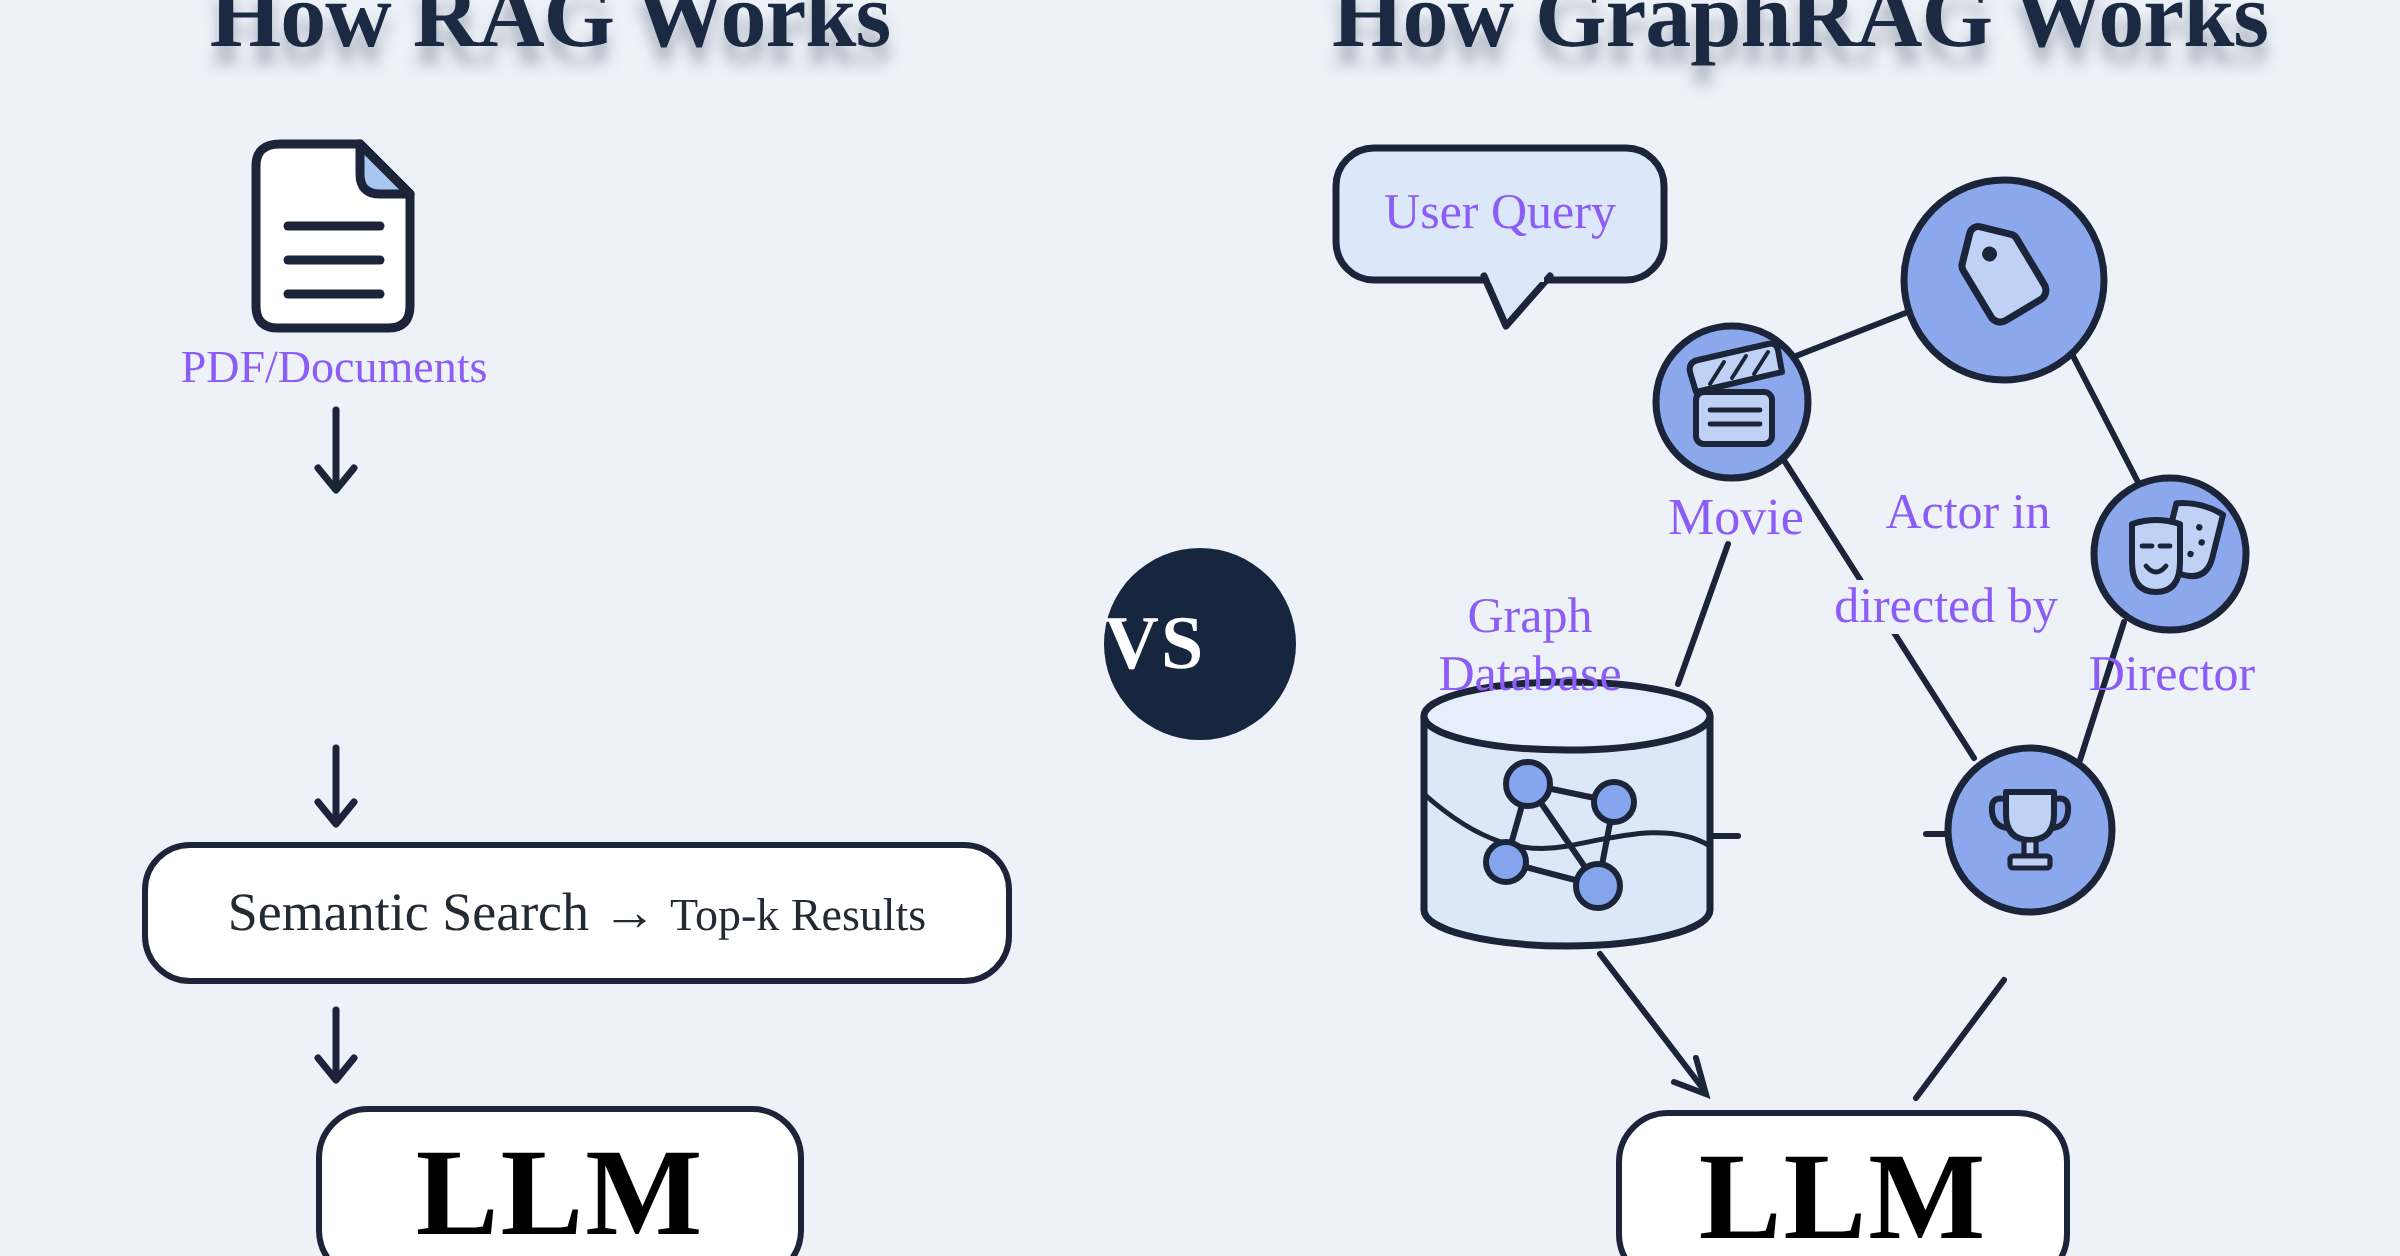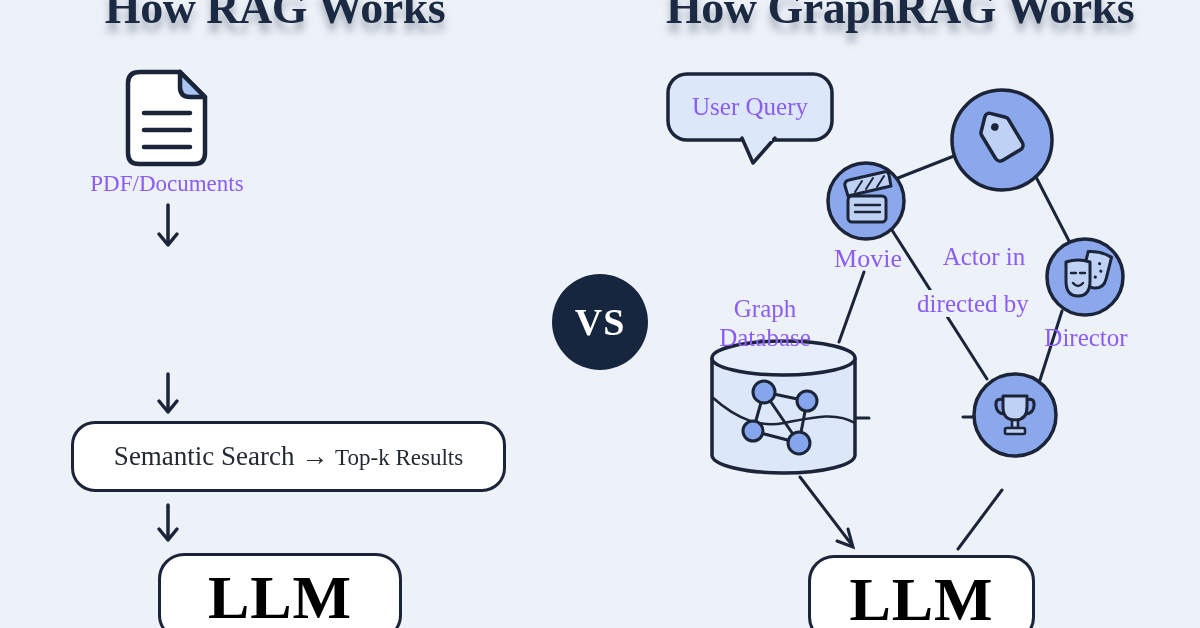--- a/index.html
+++ b/index.html
@@ -23,21 +23,21 @@
   }
   .flow-box .line{font-size:27px;line-height:34px;color:#242a33;white-space:nowrap;}
   .paren,.suffix{font-size:23px;}
   .llm-box{
     background:#ffffff;border:3.5px solid #1b2438;border-radius:26px;
     display:flex;align-items:center;justify-content:center;box-sizing:border-box;
   }
   .llm-text{font-size:62px;font-weight:800;color:#000000;letter-spacing:1px;}
   .vs-circle{
     width:96px;height:96px;border-radius:50%;background:#17263f;
-    display:flex;align-items:center;justify-content:center;
+    display:flex;align-items:center;
   }
   .vs-text{color:#ffffff;font-size:38px;font-weight:800;letter-spacing:1px;}
   .cutline{background:#edf1f8;padding:0 6px;}
   svg{position:absolute;left:0;top:0;}
 </style>
 </head>
 <body>
 
 <div id="canvas">
 

